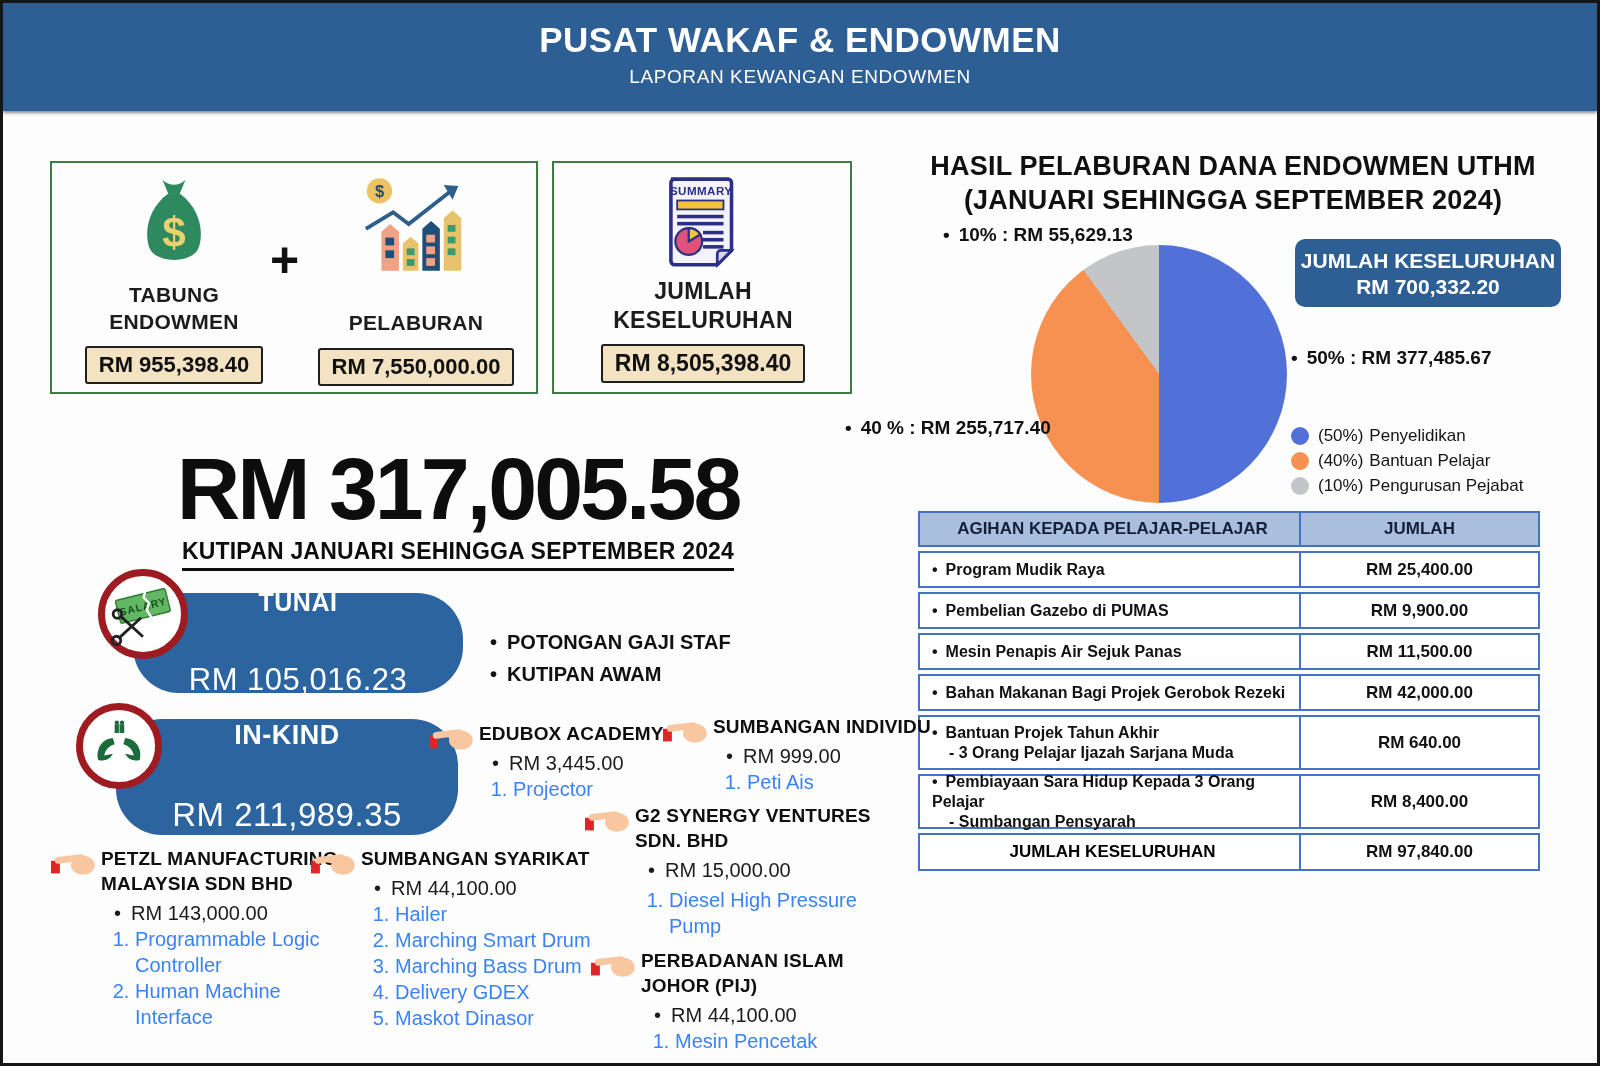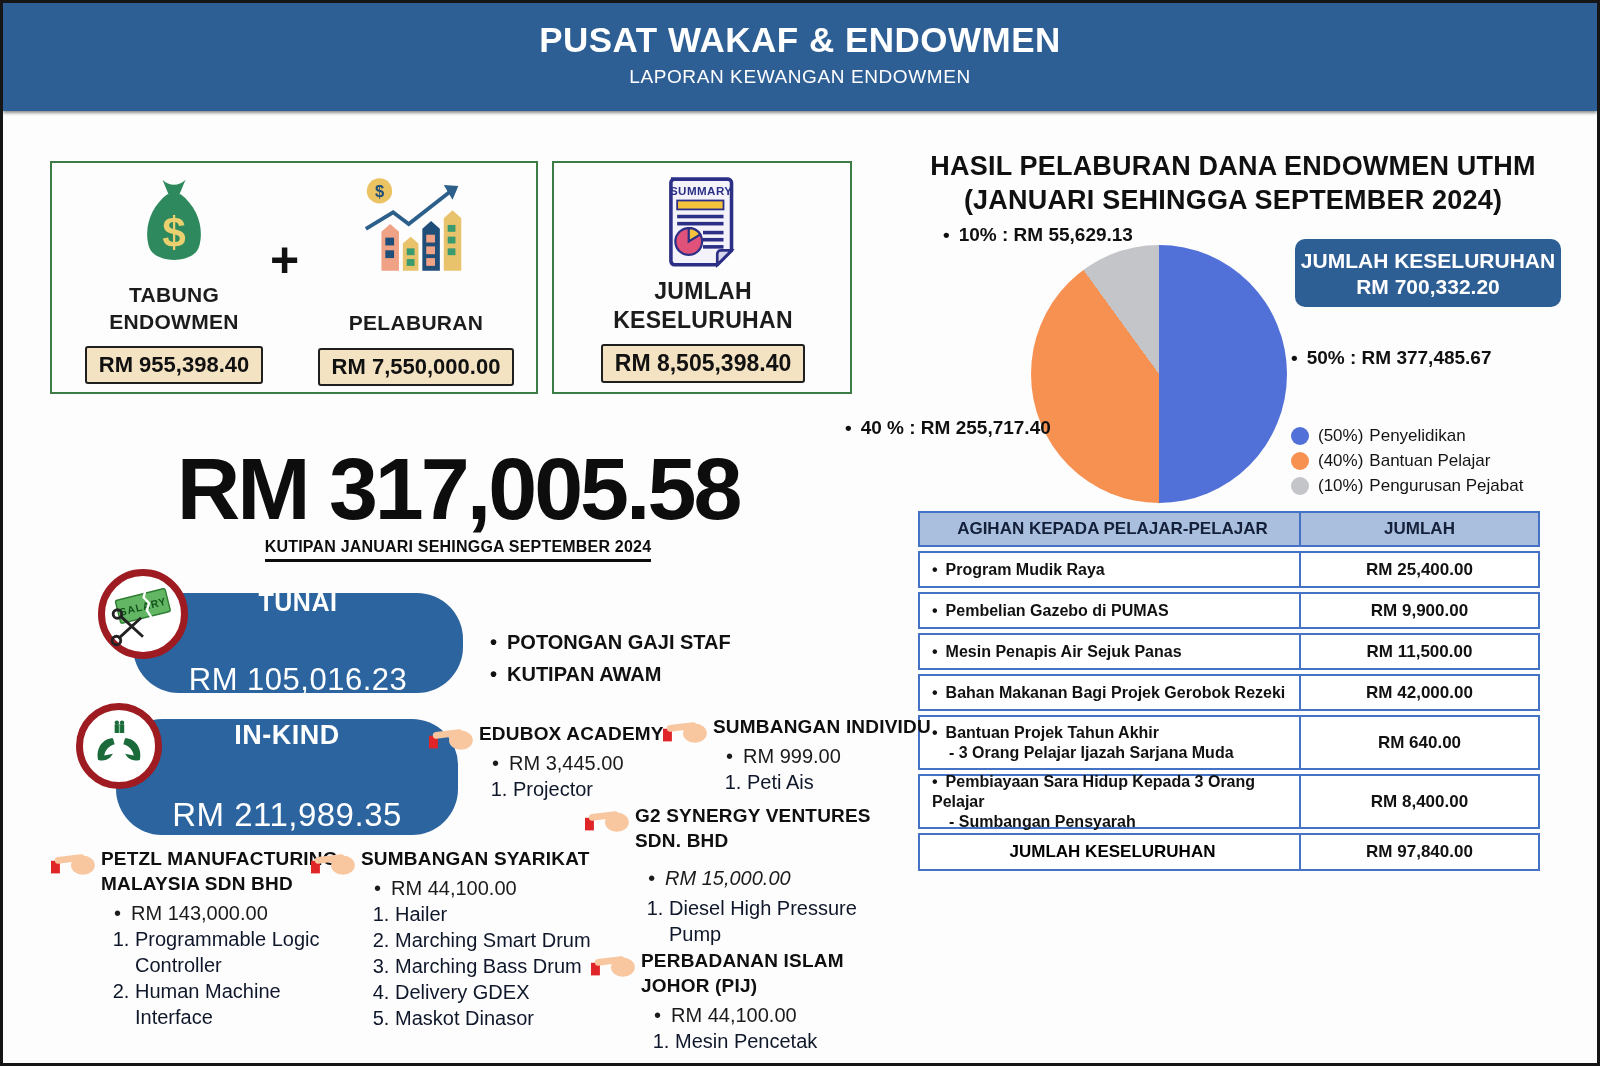--- a/index.html
+++ b/index.html
@@ -53,21 +53,21 @@
   .t-htext { font-size:17px; font-weight:bold; color:#14203a; text-align:center; }
   .cell-l1 { font-size:16px; font-weight:bold; color:#111; line-height:20px; }
   .cell-l1::before { content:"•"; margin-right:8px; }
   .cell-l2 { font-size:16px; font-weight:bold; color:#111; line-height:20px; padding-left:17px; }
   .cell-l2:empty { display:none; }
   .t-total-lbl { font-size:17px; font-weight:bold; text-align:center; }
 
   
   .kutipan { left:130px; top:438px; width:650px; text-align:center; }
   .big-amt { font-size:88px; font-weight:bold; letter-spacing:-3px; color:#0d0d0d; line-height:95px; }
-  .kut-cap { display:inline-block; margin-top:2px; font-size:16px; font-weight:bold; color:#0d0d0d;
+  .kut-cap { display:inline-block; margin-top:2px; font-size:23px; font-weight:bold; color:#0d0d0d;
              border-bottom:3px solid #0d0d0d; padding-bottom:3px; letter-spacing:.2px; }
 
   
   .pill { background:#2b649f; border-radius:46px; color:#fff; text-align:center;
           display:flex; flex-direction:column; justify-content:center; z-index:1;gap:42px; }
   .pill-tunai { left:130px; top:590px; width:330px; height:100px; }
   .pill-inkind { left:113px; top:716px; width:342px; height:116px; }
   .pill-t1 { font-size:25px; font-weight:bold; letter-spacing:.5px; }
   .pill-t2 { font-size:31px; font-weight:normal; margin-top:3px; letter-spacing:.5px; }
   .pill-inkind .pill-t1 { font-size:27px; }
@@ -83,21 +83,21 @@
 
   
   .donor { position:absolute; }
   .hand { position:absolute; left:0; top:2px; width:46px; height:30px; }
   .donor-body { margin-left:50px; }
   .donor-name { font-size:19px; font-weight:bold; color:#0f0f0f; line-height:25px; letter-spacing:.2px; }
   .donor-name:empty { display:none; }
   .donor-amt { position:relative; font-size:20px; color:#1b1b1b; padding-left:30px; margin-top:4px; line-height:26px; }
   .donor-amt::before { content:"•"; position:absolute; left:13px; }
   .donor ol { margin:0; padding-left:34px; list-style:decimal outside; }
-  .donor li { font-size:20px; color:#0f172a; line-height:26px; }
+  .donor li { font-size:20px; color:#3b82f6; line-height:26px; }
 </style>
 </head>
 <body>
 
 <div class="page">
 
   <div class="abs hdr">
     <div class="hdr-title">PUSAT WAKAF &amp; ENDOWMEN</div>
     <div class="hdr-sub">LAPORAN KEWANGAN ENDOWMEN</div>
   </div>
@@ -346,21 +346,21 @@
     <span class="hand">
       <svg width="46" height="30" viewBox="0 0 62 36">
         <rect x="0" y="15" width="12" height="17" fill="#e02528"></rect>
         <ellipse cx="43" cy="21" rx="16" ry="13" fill="#f8c7a0"></ellipse>
         <rect x="5" y="8" width="40" height="9" rx="4.5" fill="#f8c7a0" transform="rotate(-7 25 12)"></rect>
       </svg>
     </span>
     <div class="donor-body" style="width:250px;">
       <div class="donor-name">G2 SYNERGY VENTURES</div>
       <div class="donor-name">SDN. BHD</div>
-      <div class="donor-amt" style="margin-top:12px;font-style:italic;">RM 15,000.00</div>
+      <div class="donor-amt" style="margin-top:4px;">RM 15,000.00</div>
       <ol style="margin-top:4px; width:225px;">
         <li>Diesel High Pressure Pump</li>
       </ol>
     </div>
   </div>
 
   <div class="donor" style="left:588px; top:945px;">
     <span class="hand">
       <svg width="46" height="30" viewBox="0 0 62 36">
         <rect x="0" y="15" width="12" height="17" fill="#e02528"></rect>

